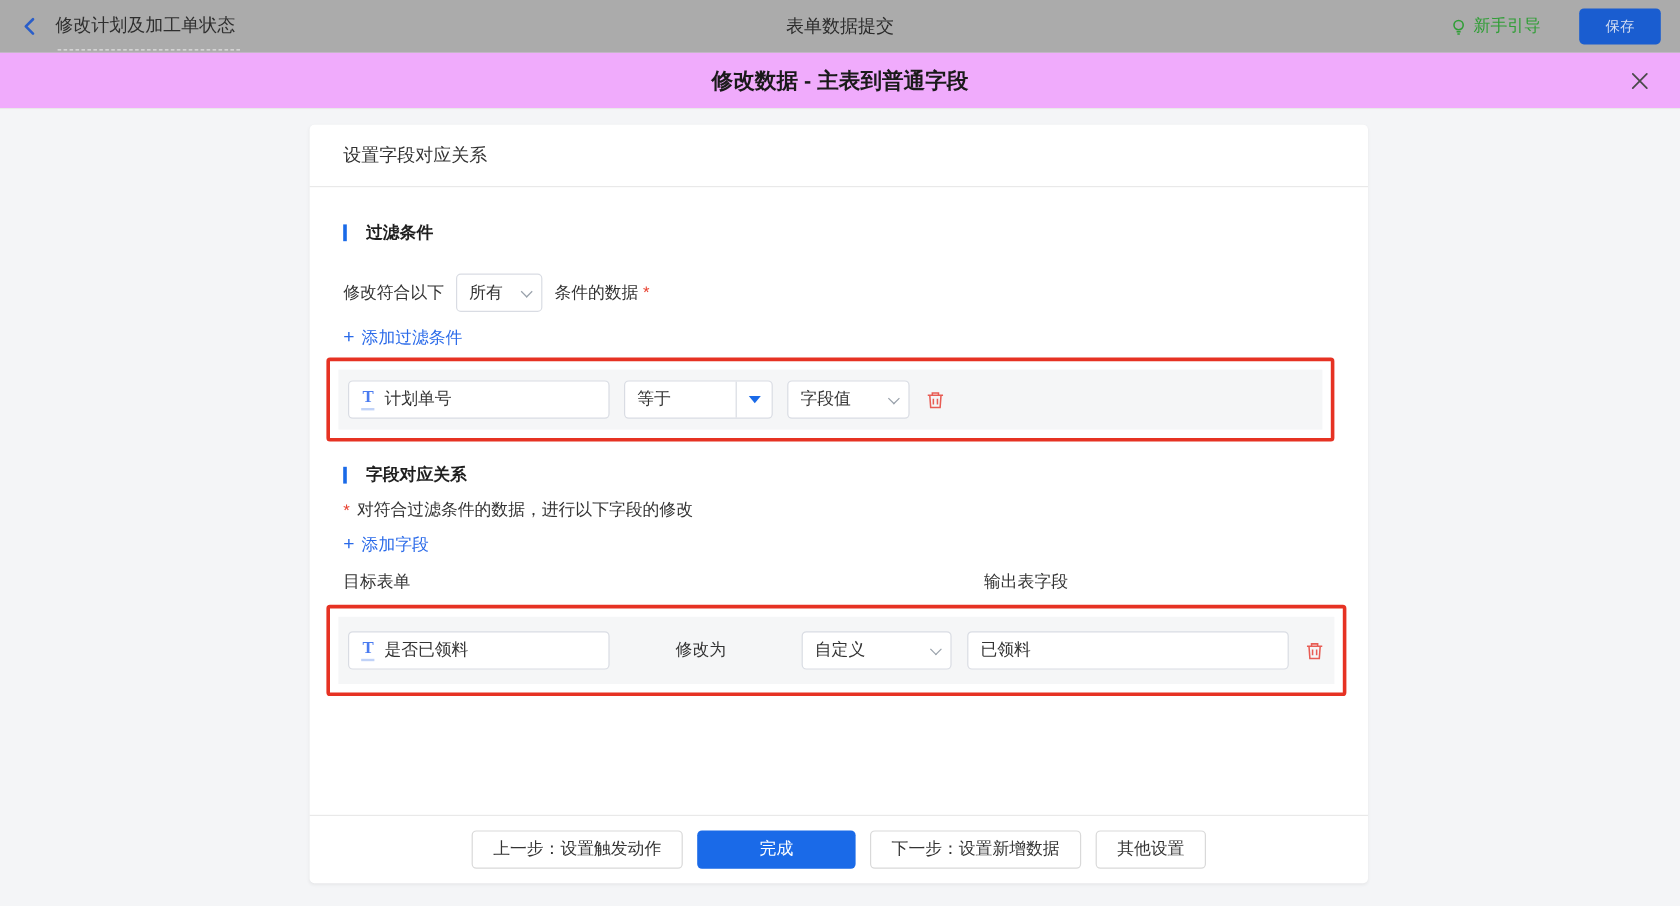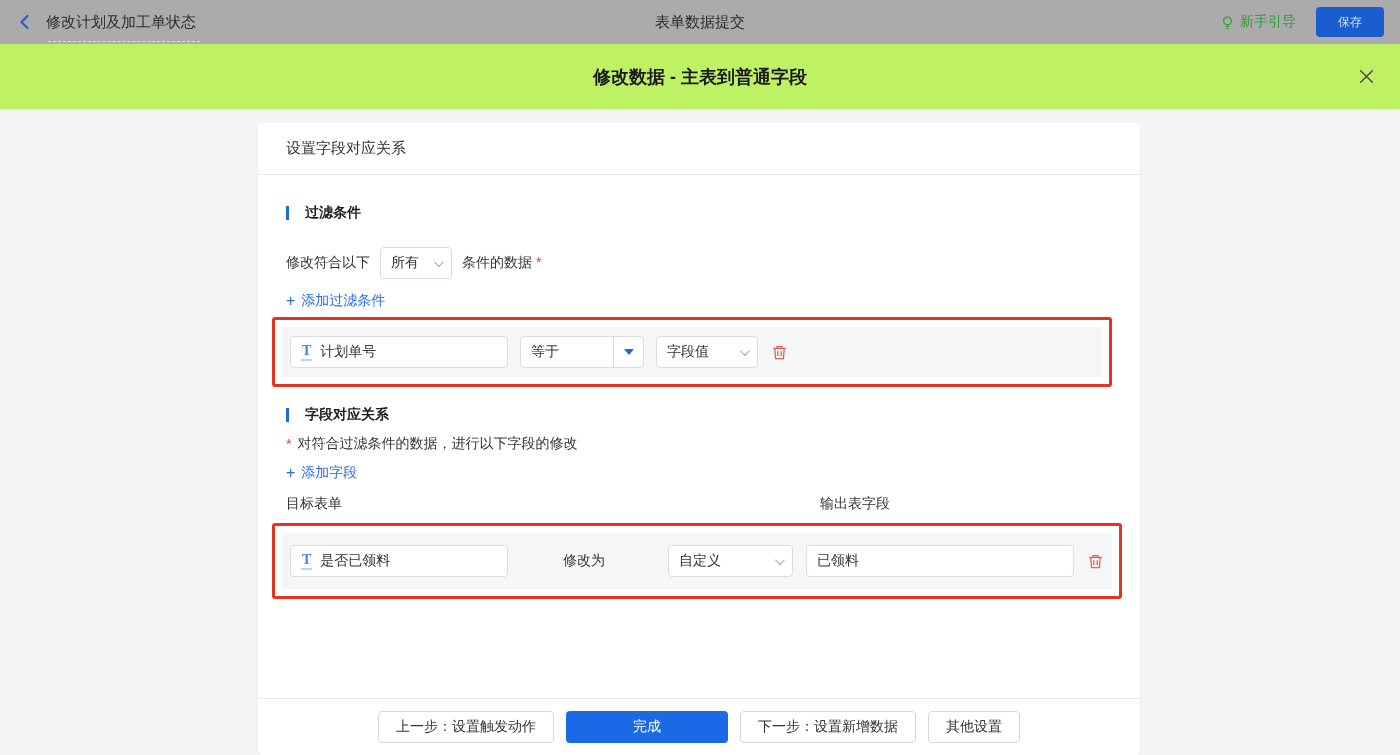--- a/index.html
+++ b/index.html
@@ -20,31 +20,31 @@
     font-size:15px; color:#2e2e2e; position:relative; line-height:20px;
   }
   .back-title::after {
     content:""; position:absolute; left:2px; right:-4px; bottom:-10px;
     border-bottom:1px dashed rgba(255,255,255,0.65);
   }
   .topbar-center {
     position:absolute; left:0; right:0; text-align:center;
     font-size:15px; color:#2b2b2b; pointer-events:none;
   }
-  .topbar-right { margin-left:auto; display:flex; align-items:center; gap:20px; z-index:1; }
+  .topbar-right { margin-left:auto; display:flex; align-items:center; gap:32px; z-index:1; }
   .guide { display:flex; align-items:center; gap:5px; color:#2f9e35; font-size:14px; cursor:pointer; }
   .save-btn {
     background:#1a5dd0; color:#d6dff2; border:none; border-radius:4px;
     height:30px; padding:0 22px; font-size:12px; cursor:pointer;
     font-family:inherit;
   }
 
   
   .dialog-header {
-    height:66px; background:#bef264; border-bottom:1px solid #e9e9e9;
+    height:47px; background:#f0abfc; border-bottom:1px solid #e9e9e9;
     display:flex; align-items:center; justify-content:center; position:relative;
   }
   .dialog-title { font-size:18px; font-weight:700; color:#1a1a1a; }
   .close-btn {
     position:absolute; right:22px; top:50%; transform:translateY(-50%);
     width:24px; height:24px; display:flex; align-items:center; justify-content:center;
     cursor:pointer;
   }
 
   
@@ -145,21 +145,21 @@
   .card-footer {
     position:absolute; left:0; right:0; bottom:0; height:57px;
     border-top:1px solid #e9e9e9;
     display:flex; align-items:center; justify-content:center; gap:12px;
   }
   .btn {
     height:32px; border-radius:4px; font-size:14px; cursor:pointer;
     display:flex; align-items:center; justify-content:center; font-family:inherit;
   }
   .btn-outline { background:#fff; border:1px solid #d9d9d9; color:#333; padding:0 17px;font-family:Liberation Serif, serif; }
-  .btn-primary { background:#1a6ae8; border:none; color:#fff; width:162px; }
+  .btn-primary { background:#1a6ae8; border:none; color:#fff; width:132px; }
 </style>
 </head>
 <body>
 
 <div class="topbar">
   <div class="back-group">
     <svg width="18" height="18" viewBox="0 0 18 18">
       <polyline points="11.5,3 5.5,9 11.5,15" fill="none" stroke="#2a5ec9" stroke-width="2.2" stroke-linecap="round" stroke-linejoin="round"></polyline>
     </svg>
     <span class="back-title">修改计划及加工单状态</span>

